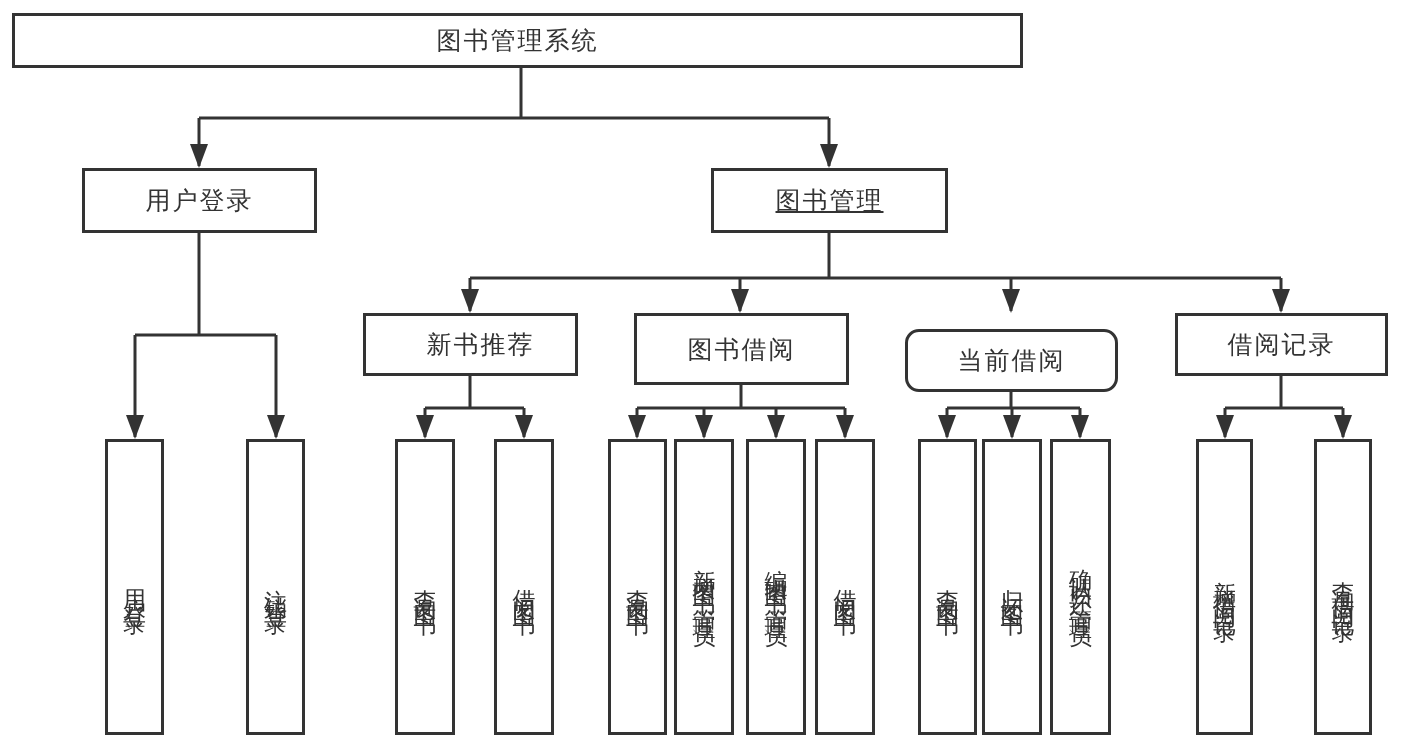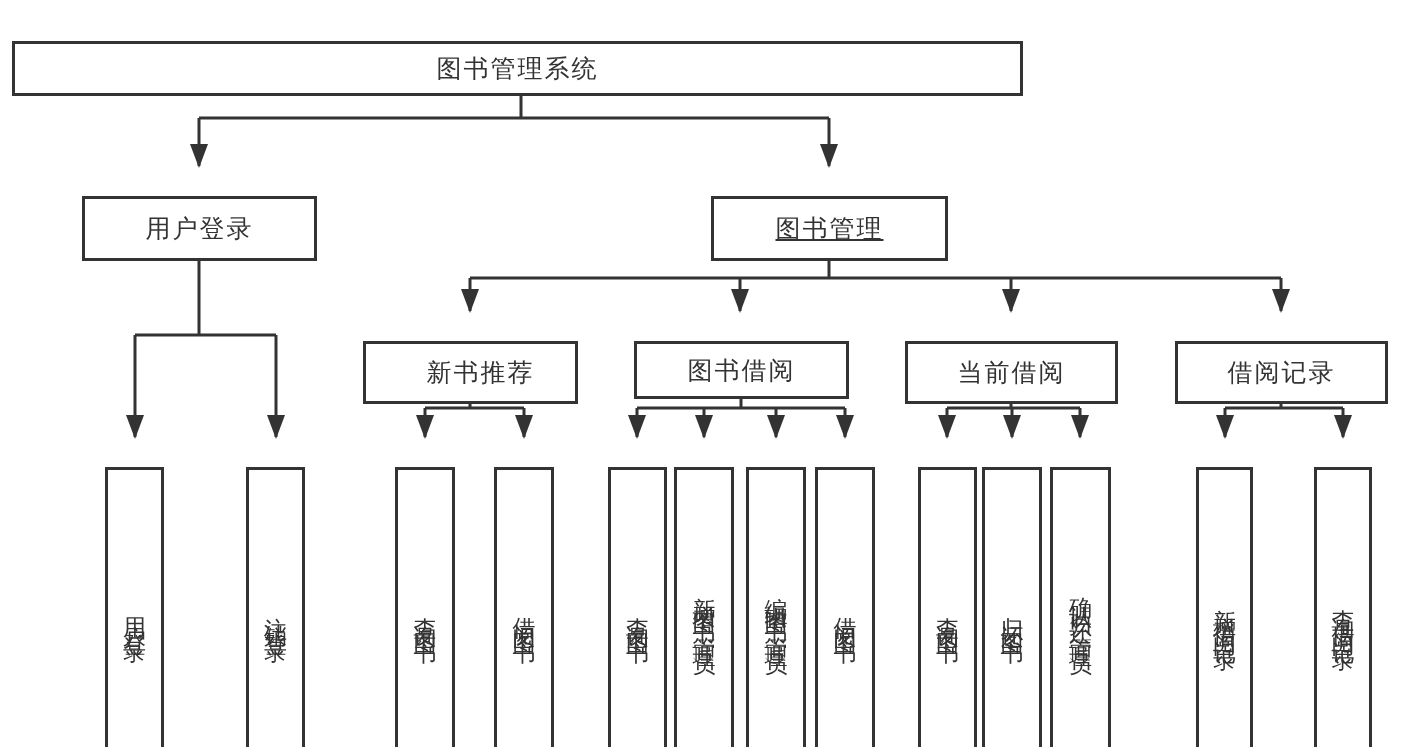--- a/index.html
+++ b/index.html
@@ -12,21 +12,20 @@
   }
   .wires{position:absolute;left:0;top:0;}
   .spine,.arrow{fill:none;stroke:#333333;stroke-width:3;}
   .node{
     position:absolute;
     box-sizing:border-box;
     border:3px solid #333333;
     background:#ffffff;
     display:flex;align-items:center;justify-content:center;
     color:#333333;
-    margin-top:28px;
   }
   .node.h{font-size:25px;letter-spacing:2px;white-space:nowrap;}
   .node.v .vtext{
     writing-mode:vertical-rl;
     text-orientation:mixed;
     font-size:23px;
     letter-spacing:8px;
     line-height:1;
   }
   .watermark{
@@ -89,24 +88,24 @@
   <div class="node h" style="left:82px;top:168px;width:235px;height:65px;">
     <span>用户登录</span>
   </div>
   <div class="node h" style="left:711px;top:168px;width:237px;height:65px;text-decoration:underline;">
     <span>图书管理</span>
   </div>
 
   <div class="node h" style="left:363px;top:313px;width:215px;height:63px;padding-left:20px;">
     <span>新书推荐</span>
   </div>
-  <div class="node h" style="left:634px;top:313px;width:215px;height:58px;">
+  <div class="node h" style="left:634px;top:313px;width:215px;height:72px;">
     <span>图书借阅</span>
   </div>
-  <div class="node h" style="left:905px;top:313px;width:213px;height:63px;">
+  <div class="node h" style="left:905px;top:329px;width:213px;height:63px;border-radius:14px;">
     <span>当前借阅</span>
   </div>
   <div class="node h" style="left:1175px;top:313px;width:213px;height:63px;">
     <span>借阅记录</span>
   </div>
 
   <div class="node v" style="left:105px;top:439px;width:59px;height:296px;">
     <span class="vtext">用户登录</span>
   </div>
   <div class="node v" style="left:246px;top:439px;width:59px;height:296px;">

